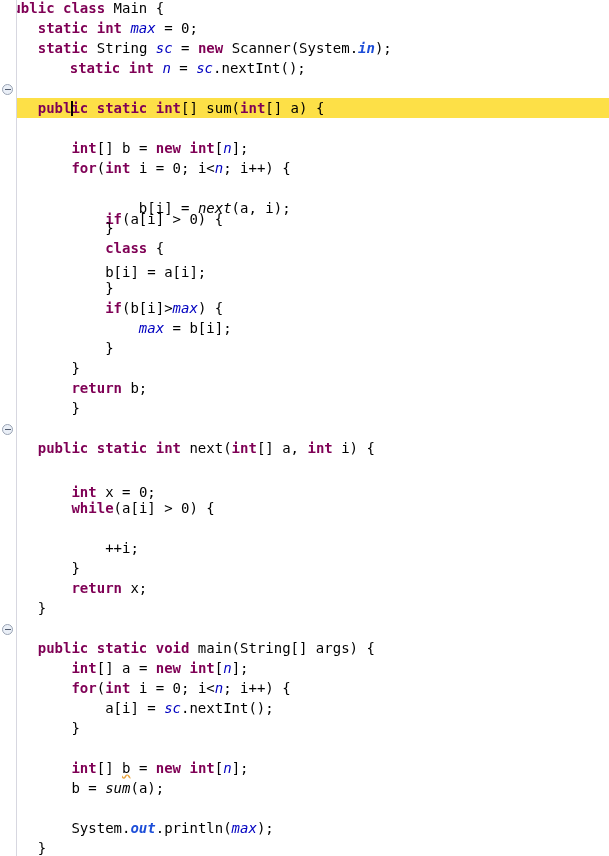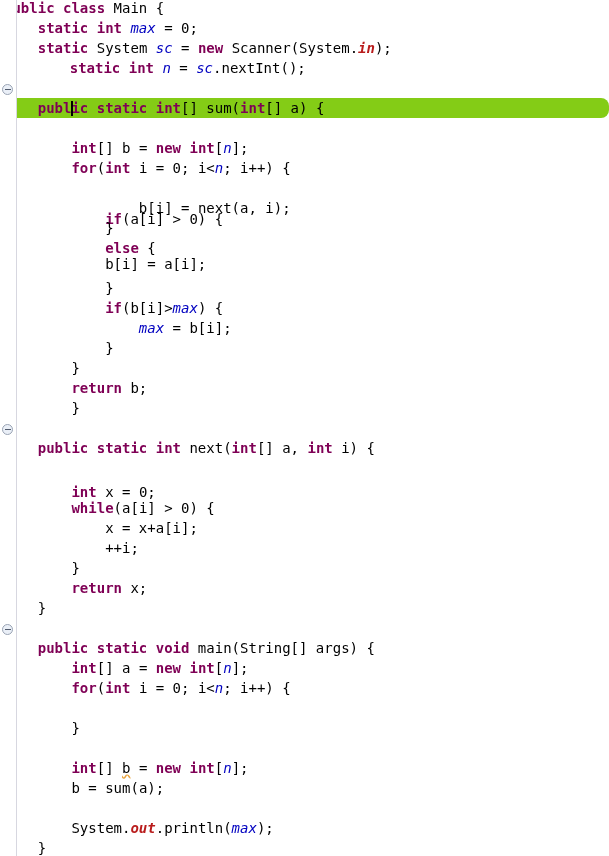--- a/index.html
+++ b/index.html
@@ -74,29 +74,28 @@
     color: #000000;
     letter-spacing: 0px;
   }
   .line .txt {
     position: absolute;
     left: 4px;
     top: 0;
     white-space: pre;
   }
   .line.current {
-    background: #84cc16;
-    border-radius: 8px;
+    background: #fde047;
   }
 
   
   .kw   { color: #7f0055; font-weight: bold; }           
   .fld  { color: #0000c0; font-style: italic; }          
-  .fldb { color: #b91c1c; font-style: italic; font-weight: bold; } 
-  .mth  { color: #000000; }          
+  .fldb { color: #1d4ed8; font-style: italic; font-weight: bold; } 
+  .mth  { color: #000000; font-style: italic; }          
   .pln  { color: #000000; }
 
   
   .warn {
     text-decoration: underline wavy #e8a33d;
     text-decoration-skip-ink: none;
   }
 
   
   #caret {
@@ -114,53 +113,53 @@
 
   <div id="gutter">
       <div class="fold-marker" style="top: 84px;"></div>
       <div class="fold-marker" style="top: 424px;"></div>
       <div class="fold-marker" style="top: 624px;"></div>
     </div>
 
   <div id="code">
       <div class="line" style="top: -2px;"><span class="txt"><span class="kw">public class </span><span class="pln">Main {</span></span></div>
       <div class="line" style="top: 18px; padding-left: 43px;"><span class="txt"><span class="pln">    </span><span class="kw">static int </span><span class="fld">max</span><span class="pln"> = 0;</span></span></div>
-      <div class="line" style="top: 38px;"><span class="txt"><span class="pln">    </span><span class="kw">static </span><span class="pln">System </span><span class="fld">sc</span><span class="pln"> = </span><span class="kw">new</span><span class="pln"> Scanner(System.</span><span class="fldb">in</span><span class="pln">);</span></span></div>
+      <div class="line" style="top: 38px;"><span class="txt"><span class="pln">    </span><span class="kw">static </span><span class="pln">String </span><span class="fld">sc</span><span class="pln"> = </span><span class="kw">new</span><span class="pln"> Scanner(System.</span><span class="fldb">in</span><span class="pln">);</span></span></div>
       <div class="line" style="top: 58px; margin-left: 32px;"><span class="txt"><span class="pln">    </span><span class="kw">static int </span><span class="fld">n</span><span class="pln"> = </span><span class="fld">sc</span><span class="pln">.nextInt();</span></span></div>
       <div class="line" style="top: 78px;"><span class="txt"></span></div>
       <div class="line current" style="top: 98px;"><span class="txt"><span class="pln">    </span><span class="kw">public static int</span><span class="pln">[] sum(</span><span class="kw">int</span><span class="pln">[] a) {</span></span></div>
       <div class="line" style="top: 118px;"><span class="txt"></span></div>
       <div class="line" style="top: 138px;"><span class="txt"><span class="pln">        </span><span class="kw">int</span><span class="pln">[] b = </span><span class="kw">new int</span><span class="pln">[</span><span class="fld">n</span><span class="pln">];</span></span></div>
       <div class="line" style="top: 158px;"><span class="txt"><span class="pln">        </span><span class="kw">for</span><span class="pln">(</span><span class="kw">int</span><span class="pln"> i = 0; i&lt;</span><span class="fld">n</span><span class="pln">; i++) {</span></span></div>
       <div class="line" style="top: 178px; margin-top: 31px;"><span class="txt"><span class="pln">            </span><span class="kw">if</span><span class="pln">(a[i] &gt; 0) {</span></span></div>
       <div class="line" style="top: 198px;"><span class="txt"><span class="pln">                b[i] = </span><span class="mth">next</span><span class="pln">(a, i);</span></span></div>
       <div class="line" style="top: 218px;"><span class="txt"><span class="pln">            }</span></span></div>
-      <div class="line" style="top: 238px;"><span class="txt"><span class="pln">            </span><span class="kw">else</span><span class="pln"> {</span></span></div>
-      <div class="line" style="top: 254px;"><span class="txt"><span class="pln">            b[i] = a[i];</span></span></div>
+      <div class="line" style="top: 238px;"><span class="txt"><span class="pln">            </span><span class="kw">class</span><span class="pln"> {</span></span></div>
+      <div class="line" style="top: 262px;"><span class="txt"><span class="pln">            b[i] = a[i];</span></span></div>
       <div class="line" style="top: 278px;"><span class="txt"><span class="pln">            }</span></span></div>
       <div class="line" style="top: 298px;"><span class="txt"><span class="pln">            </span><span class="kw">if</span><span class="pln">(b[i]&gt;</span><span class="fld">max</span><span class="pln">) {</span></span></div>
       <div class="line" style="top: 318px;"><span class="txt"><span class="pln">                </span><span class="fld">max</span><span class="pln"> = b[i];</span></span></div>
       <div class="line" style="top: 338px;"><span class="txt"><span class="pln">            }</span></span></div>
       <div class="line" style="top: 358px;"><span class="txt"><span class="pln">        }</span></span></div>
       <div class="line" style="top: 378px; text-align: center;"><span class="txt"><span class="pln">        </span><span class="kw">return</span><span class="pln"> b;</span></span></div>
       <div class="line" style="top: 398px;"><span class="txt"><span class="pln">        }</span></span></div>
       <div class="line" style="top: 418px;"><span class="txt"></span></div>
       <div class="line" style="top: 438px; text-decoration: underline;"><span class="txt"><span class="pln">    </span><span class="kw">public static int</span><span class="pln"> next(</span><span class="kw">int</span><span class="pln">[] a, </span><span class="kw">int</span><span class="pln"> i) {</span></span></div>
       <div class="line" style="top: 458px; margin-top: 24px;"><span class="txt"><span class="pln">        </span><span class="kw">int</span><span class="pln"> x = 0;</span></span></div>
       <div class="line" style="top: 478px;"><span class="txt"></span></div>
       <div class="line" style="top: 498px;"><span class="txt"><span class="pln">        </span><span class="kw">while</span><span class="pln">(a[i] &gt; 0) {</span></span></div>
-      <div class="line" style="top: 518px;"><span class="txt"><span class="pln">            x = x+a[i];</span></span></div>
       <div class="line" style="top: 538px;"><span class="txt"><span class="pln">            ++i;</span></span></div>
       <div class="line" style="top: 558px;"><span class="txt"><span class="pln">        }</span></span></div>
       <div class="line" style="top: 578px;"><span class="txt"><span class="pln">        </span><span class="kw">return</span><span class="pln"> x;</span></span></div>
       <div class="line" style="top: 598px;"><span class="txt"><span class="pln">    }</span></span></div>
       <div class="line" style="top: 618px;"><span class="txt"></span></div>
       <div class="line" style="top: 638px;"><span class="txt"><span class="pln">    </span><span class="kw">public static void</span><span class="pln"> main(String[] args) {</span></span></div>
       <div class="line" style="top: 658px;"><span class="txt"><span class="pln">        </span><span class="kw">int</span><span class="pln">[] a = </span><span class="kw">new int</span><span class="pln">[</span><span class="fld">n</span><span class="pln">];</span></span></div>
       <div class="line" style="top: 678px;"><span class="txt"><span class="pln">        </span><span class="kw">for</span><span class="pln">(</span><span class="kw">int</span><span class="pln"> i = 0; i&lt;</span><span class="fld">n</span><span class="pln">; i++) {</span></span></div>
+      <div class="line" style="top: 698px;"><span class="txt"><span class="pln">            a[i] = </span><span class="fld">sc</span><span class="pln">.nextInt();</span></span></div>
       <div class="line" style="top: 718px;"><span class="txt"><span class="pln">        }</span></span></div>
       <div class="line" style="top: 738px;"><span class="txt"></span></div>
       <div class="line" style="top: 758px;"><span class="txt"><span class="pln">        </span><span class="kw">int</span><span class="pln">[] </span><span class="pln warn">b</span><span class="pln"> = </span><span class="kw">new int</span><span class="pln">[</span><span class="fld">n</span><span class="pln">];</span></span></div>
       <div class="line" style="top: 778px;"><span class="txt"><span class="pln">        b = </span><span class="mth">sum</span><span class="pln">(a);</span></span></div>
       <div class="line" style="top: 798px;"><span class="txt"></span></div>
       <div class="line" style="top: 818px;"><span class="txt"><span class="pln">        System.</span><span class="fldb">out</span><span class="pln">.println(</span><span class="fld">max</span><span class="pln">);</span></span></div>
       <div class="line" style="top: 838px;"><span class="txt"><span class="pln">    }</span></span></div>
     </div>
 
   <div id="caret" style="left: 71.44px; top: 101px;"></div>

